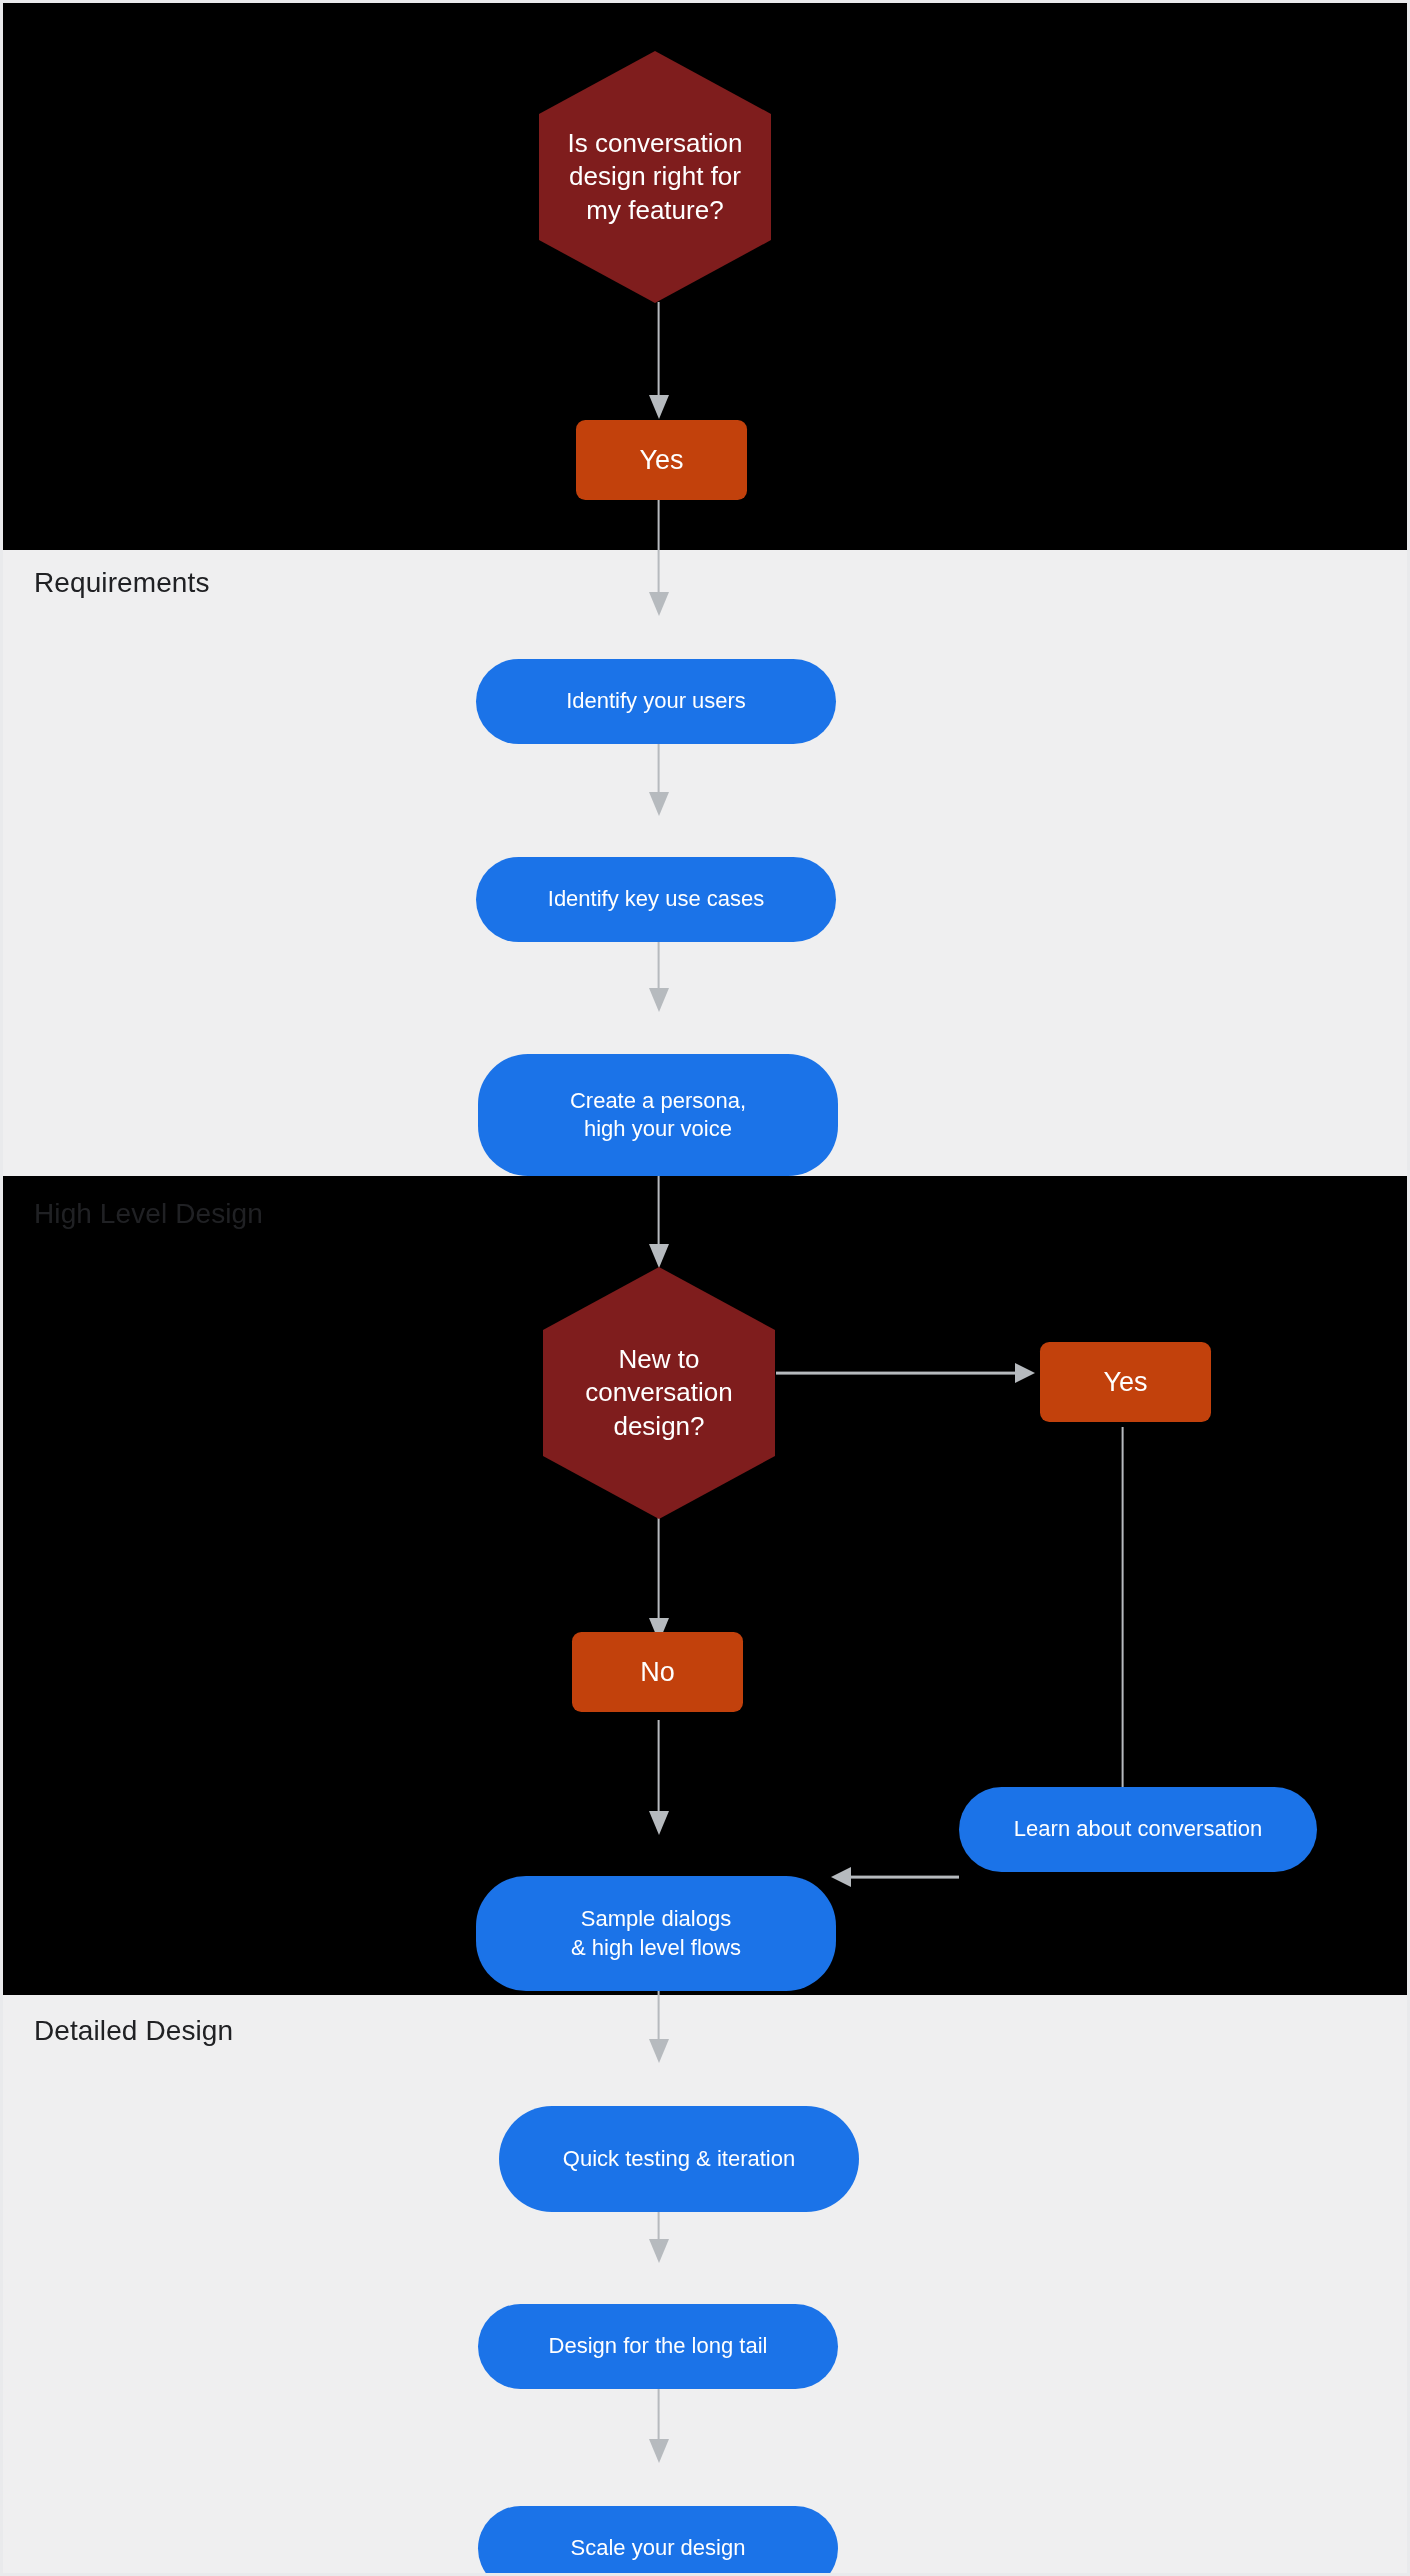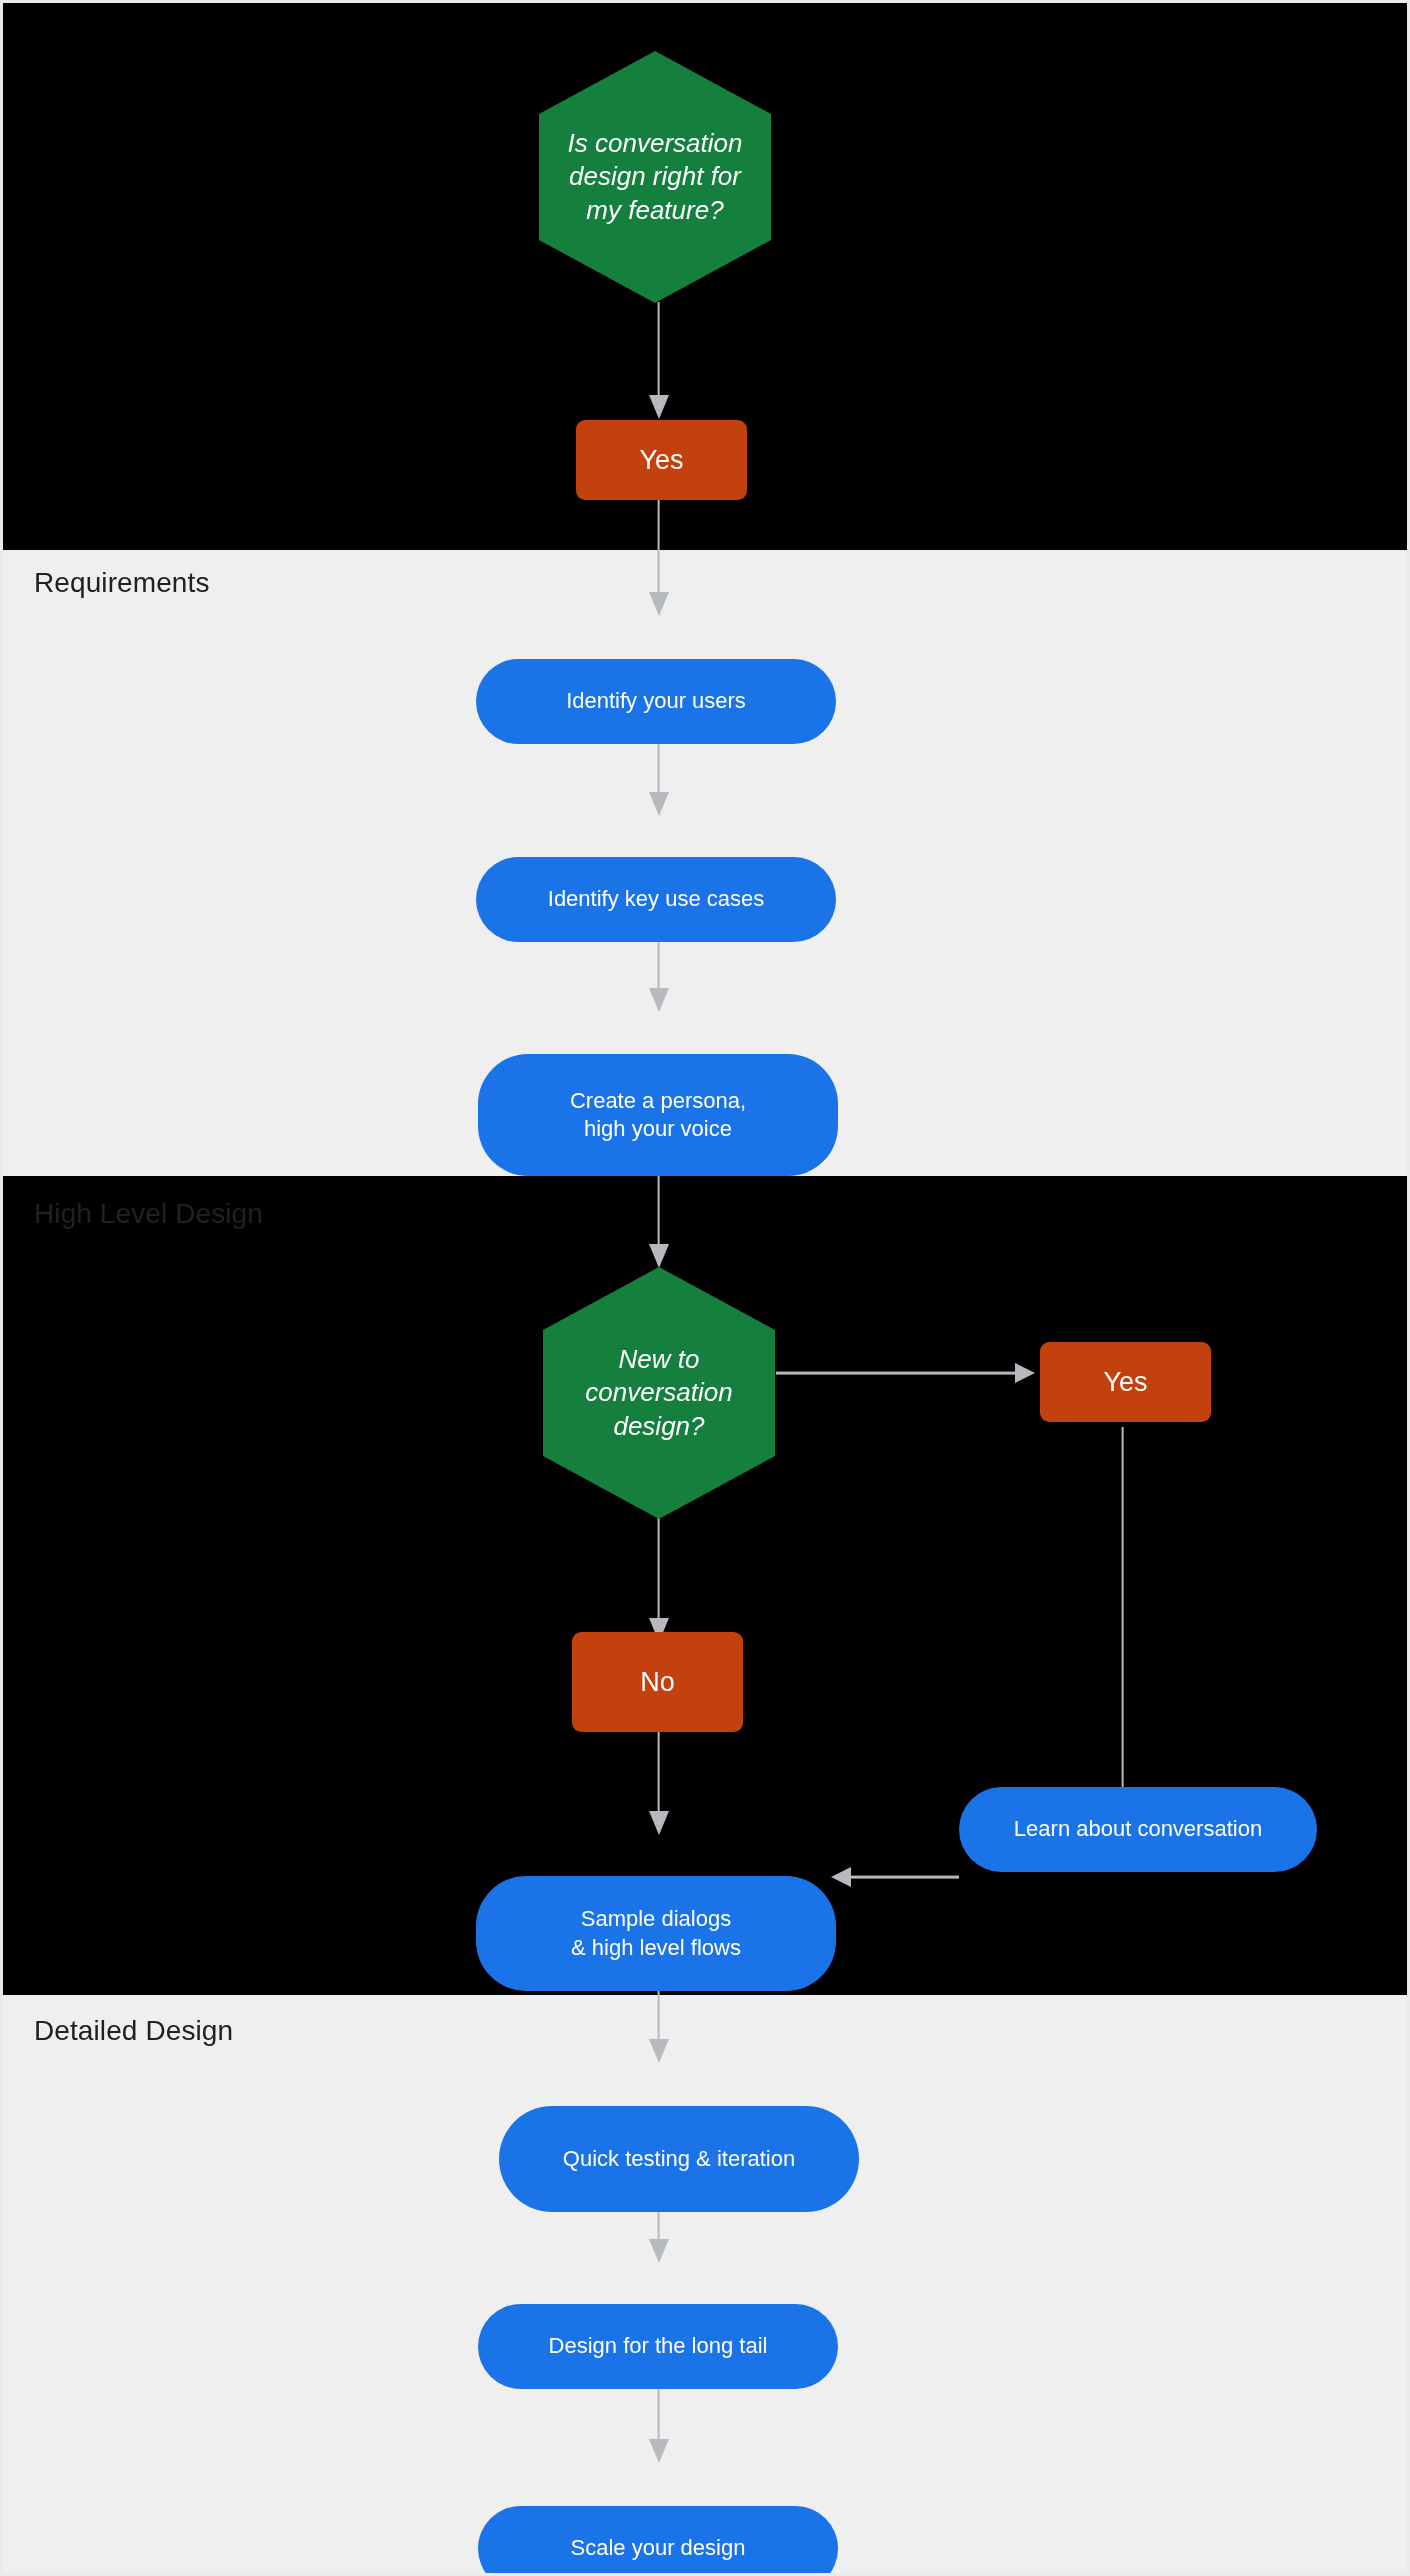--- a/index.html
+++ b/index.html
@@ -42,24 +42,23 @@
   }
 
   .node .lbl{
     display:block;
     line-height:1.28;
     white-space:pre-line;
   }
 
   
   .hex{
-    background:#15803d;
+    background:#7f1d1d;
     clip-path:polygon(50% 0%, 100% 25%, 100% 75%, 50% 100%, 0% 75%, 0% 25%);
     font-size:26px;
-    font-style:italic;
   }
 
   
   .green{
     background:#c2410c;
     border-radius:9.3px;
     font-size:27px;
   }
 
   
@@ -222,21 +221,21 @@
   <div class="node hex" style="left:540px; top:1264px; width:232px; height:252px;">
     <span class="lbl">New to
 conversation
 design?</span>
   </div>
 
   <div class="node green" style="left:1037px; top:1339px; width:171px; height:80px;">
     <span class="lbl">Yes</span>
   </div>
 
-  <div class="node green" style="left:569px; top:1629px; width:171px; height:100px;">
+  <div class="node green" style="left:569px; top:1629px; width:171px; height:80px;">
     <span class="lbl">No</span>
   </div>
 
   <div class="node blue two-line" style="left:473px; top:1830px; width:360px; height:115px;">
     <span class="lbl">Sample dialogs
 &amp; high level flows</span>
   </div>
 
   <div class="node blue" style="left:956px; top:1741px; width:358px; height:85px;">
     <span class="lbl">Learn about conversation</span>

